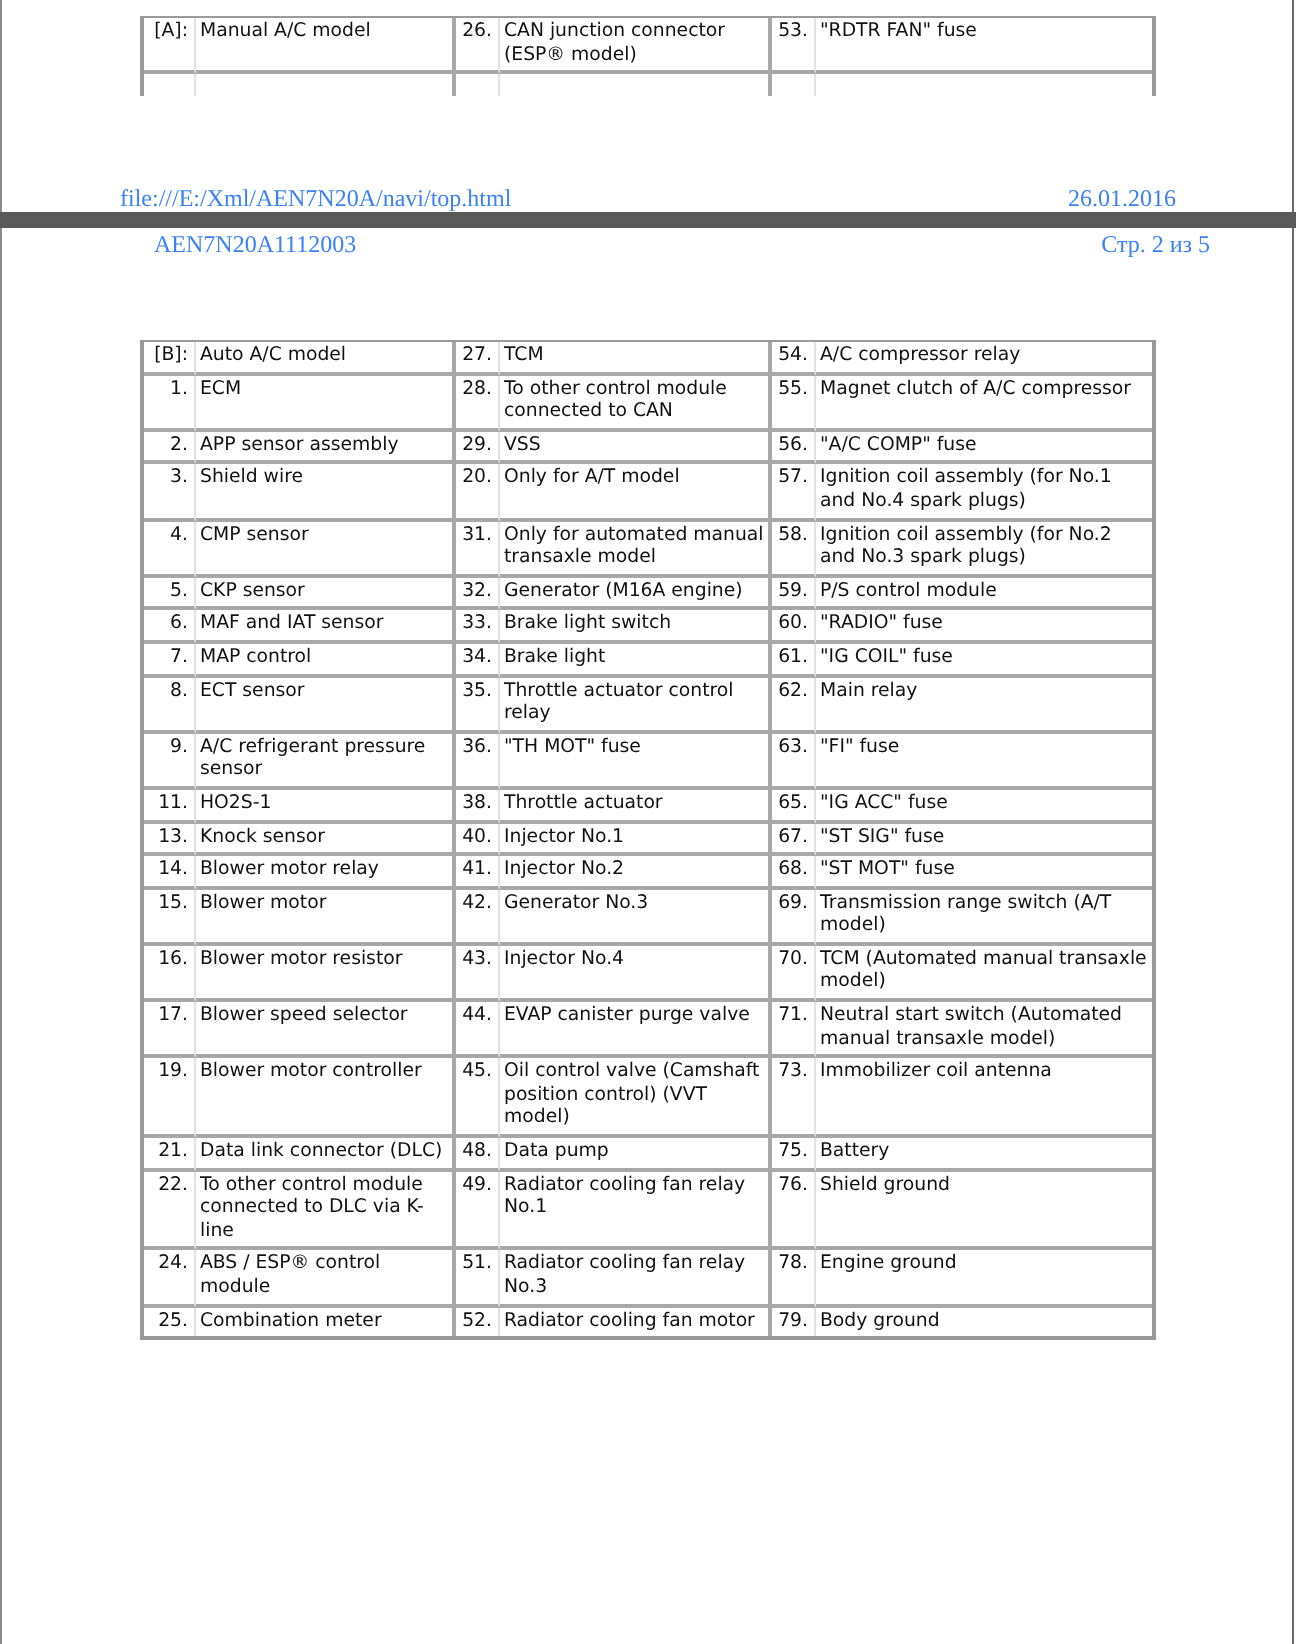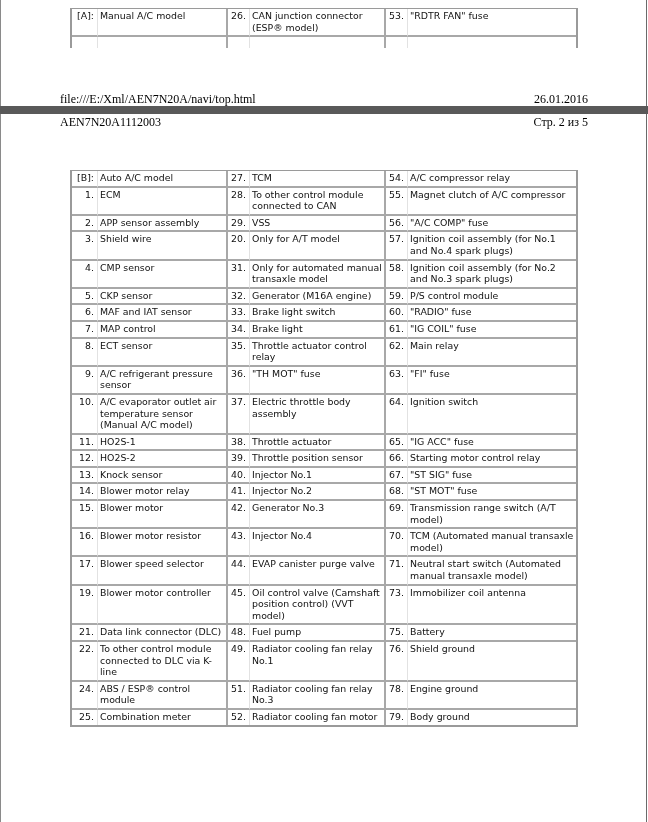--- a/index.html
+++ b/index.html
@@ -12,25 +12,25 @@
     position: absolute; left: 0; top: 0; width: 647px; height: 822px;
     border-left: 1px solid #8a8a8a; border-right: 1px solid #6a6a6a;
     box-sizing: border-box;
   }
   .page-divider {
     position: absolute; left: 0; top: 106px; width: 648px; height: 8px;
     background: #595959;
   }
   .footer, .header {
     position: absolute; left: 60px; width: 528px;
-    font-family: "Liberation Serif", serif; font-size: 12px; color: #000000;
+    font-family: "Liberation Serif", serif; font-size: 12px; color: #3b82f6;
     display: flex; justify-content: space-between; line-height: 14px;
   }
   .footer { top: 92px; }
-  .header { top: 115px; }
+  .header { top: 115px; margin-left: 17px; }
 
   table.legend {
     position: absolute; left: 70px;
     width: 508px;
     border-collapse: separate; border-spacing: 0;
     border: 2px solid #9a9a9a;
     border-top: 1px solid #9a9a9a;
     font-size: 9.4px; color: #111; line-height: 11.6px;
     table-layout: fixed;
   }
@@ -177,44 +177,28 @@
       </tr>
       <tr>
         <td class="num">9.</td>
         <td class="txt">A/C refrigerant pressure sensor</td>
         <td class="num">36.</td>
         <td class="txt">"TH MOT" fuse</td>
         <td class="num">63.</td>
         <td class="txt last">"FI" fuse</td>
       </tr>
       <tr>
-        <td class="num">10.</td>
-        <td class="txt">A/C evaporator outlet air temperature sensor (Manual A/C model)</td>
-        <td class="num">37.</td>
-        <td class="txt">Electric throttle body assembly</td>
-        <td class="num">64.</td>
-        <td class="txt last">Ignition switch</td>
-      </tr>
-      <tr>
         <td class="num">11.</td>
         <td class="txt">HO2S-1</td>
         <td class="num">38.</td>
         <td class="txt">Throttle actuator</td>
         <td class="num">65.</td>
         <td class="txt last">"IG ACC" fuse</td>
       </tr>
       <tr>
-        <td class="num">12.</td>
-        <td class="txt">HO2S-2</td>
-        <td class="num">39.</td>
-        <td class="txt">Throttle position sensor</td>
-        <td class="num">66.</td>
-        <td class="txt last">Starting motor control relay</td>
-      </tr>
-      <tr>
         <td class="num">13.</td>
         <td class="txt">Knock sensor</td>
         <td class="num">40.</td>
         <td class="txt">Injector No.1</td>
         <td class="num">67.</td>
         <td class="txt last">"ST SIG" fuse</td>
       </tr>
       <tr>
         <td class="num">14.</td>
         <td class="txt">Blower motor relay</td>
@@ -252,21 +236,21 @@
         <td class="txt">Blower motor controller</td>
         <td class="num">45.</td>
         <td class="txt">Oil control valve (Camshaft position control) (VVT model)</td>
         <td class="num">73.</td>
         <td class="txt last">Immobilizer coil antenna</td>
       </tr>
       <tr>
         <td class="num">21.</td>
         <td class="txt">Data link connector (DLC)</td>
         <td class="num">48.</td>
-        <td class="txt">Fuel pump</td>
+        <td class="txt">Data pump</td>
         <td class="num">75.</td>
         <td class="txt last">Battery</td>
       </tr>
       <tr>
         <td class="num">22.</td>
         <td class="txt">To other control module connected to DLC via K-line</td>
         <td class="num">49.</td>
         <td class="txt">Radiator cooling fan relay No.1</td>
         <td class="num">76.</td>
         <td class="txt last">Shield ground</td>

